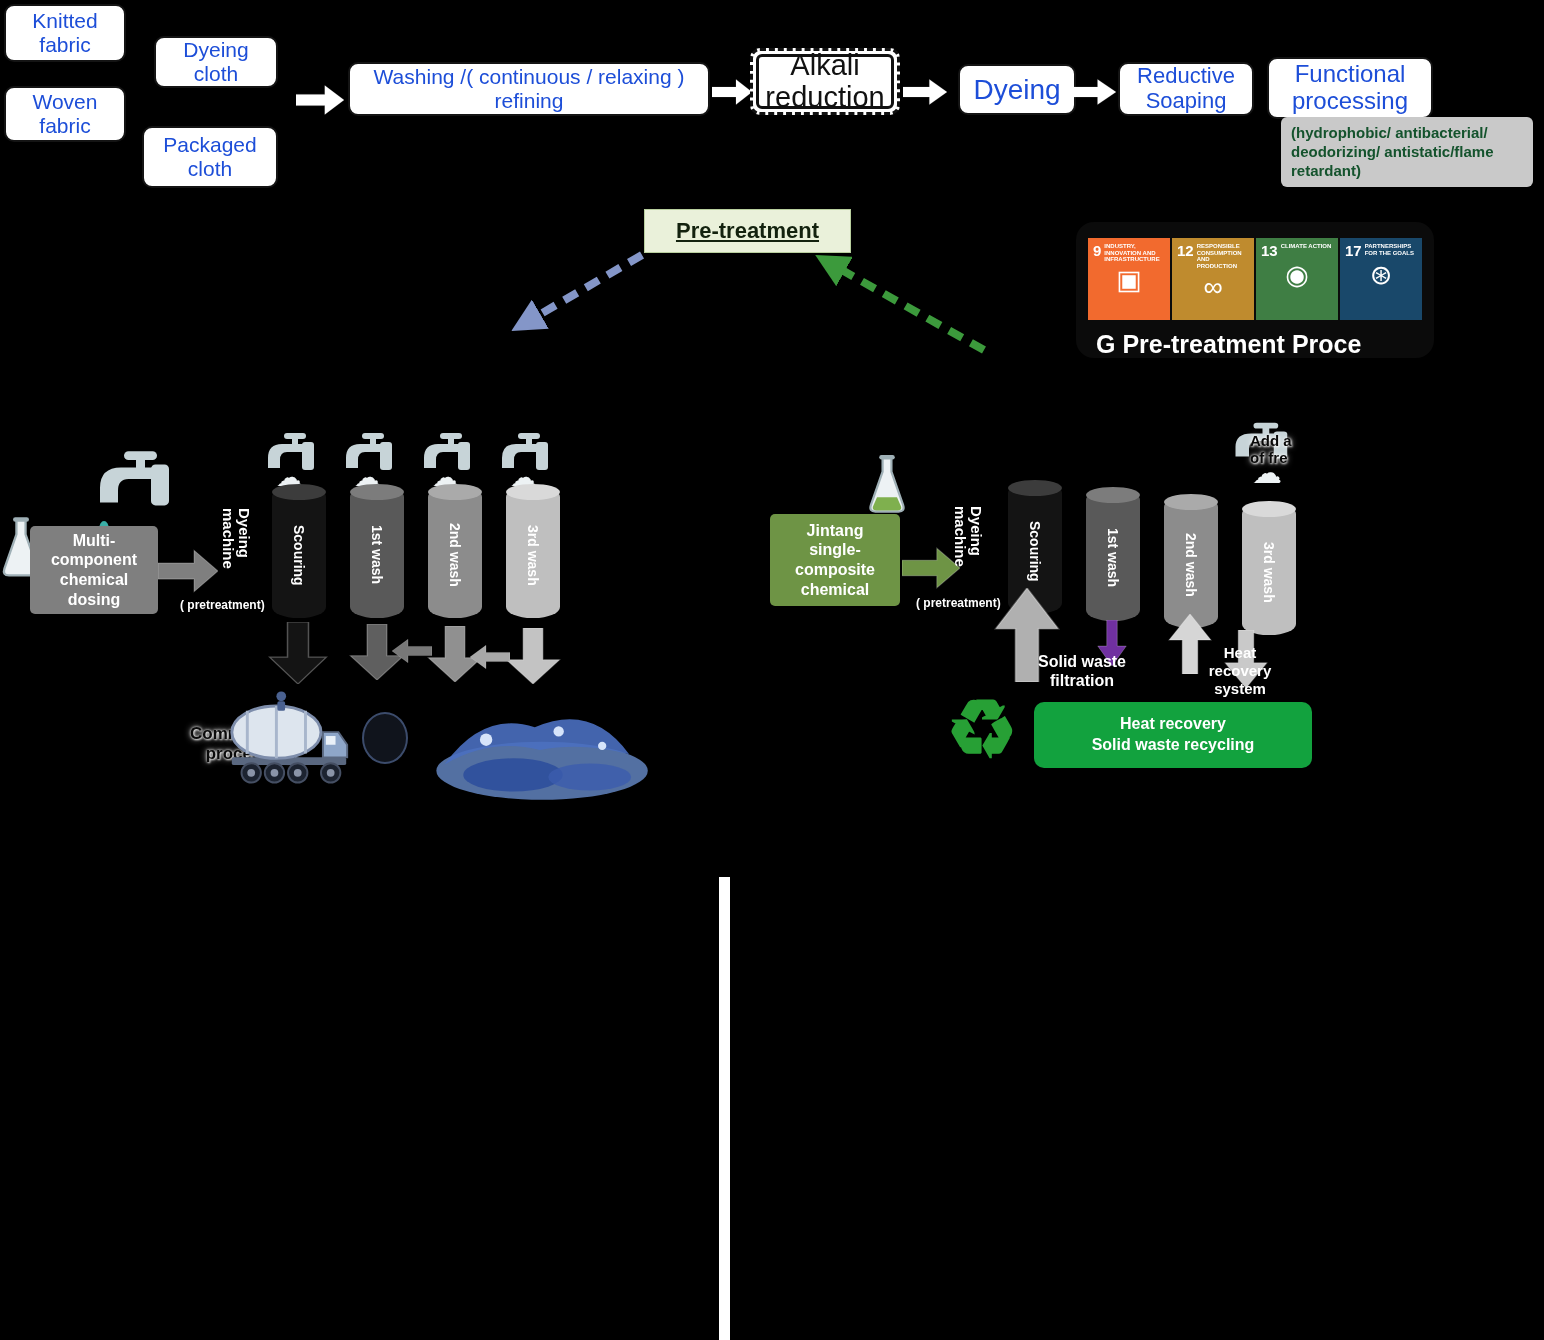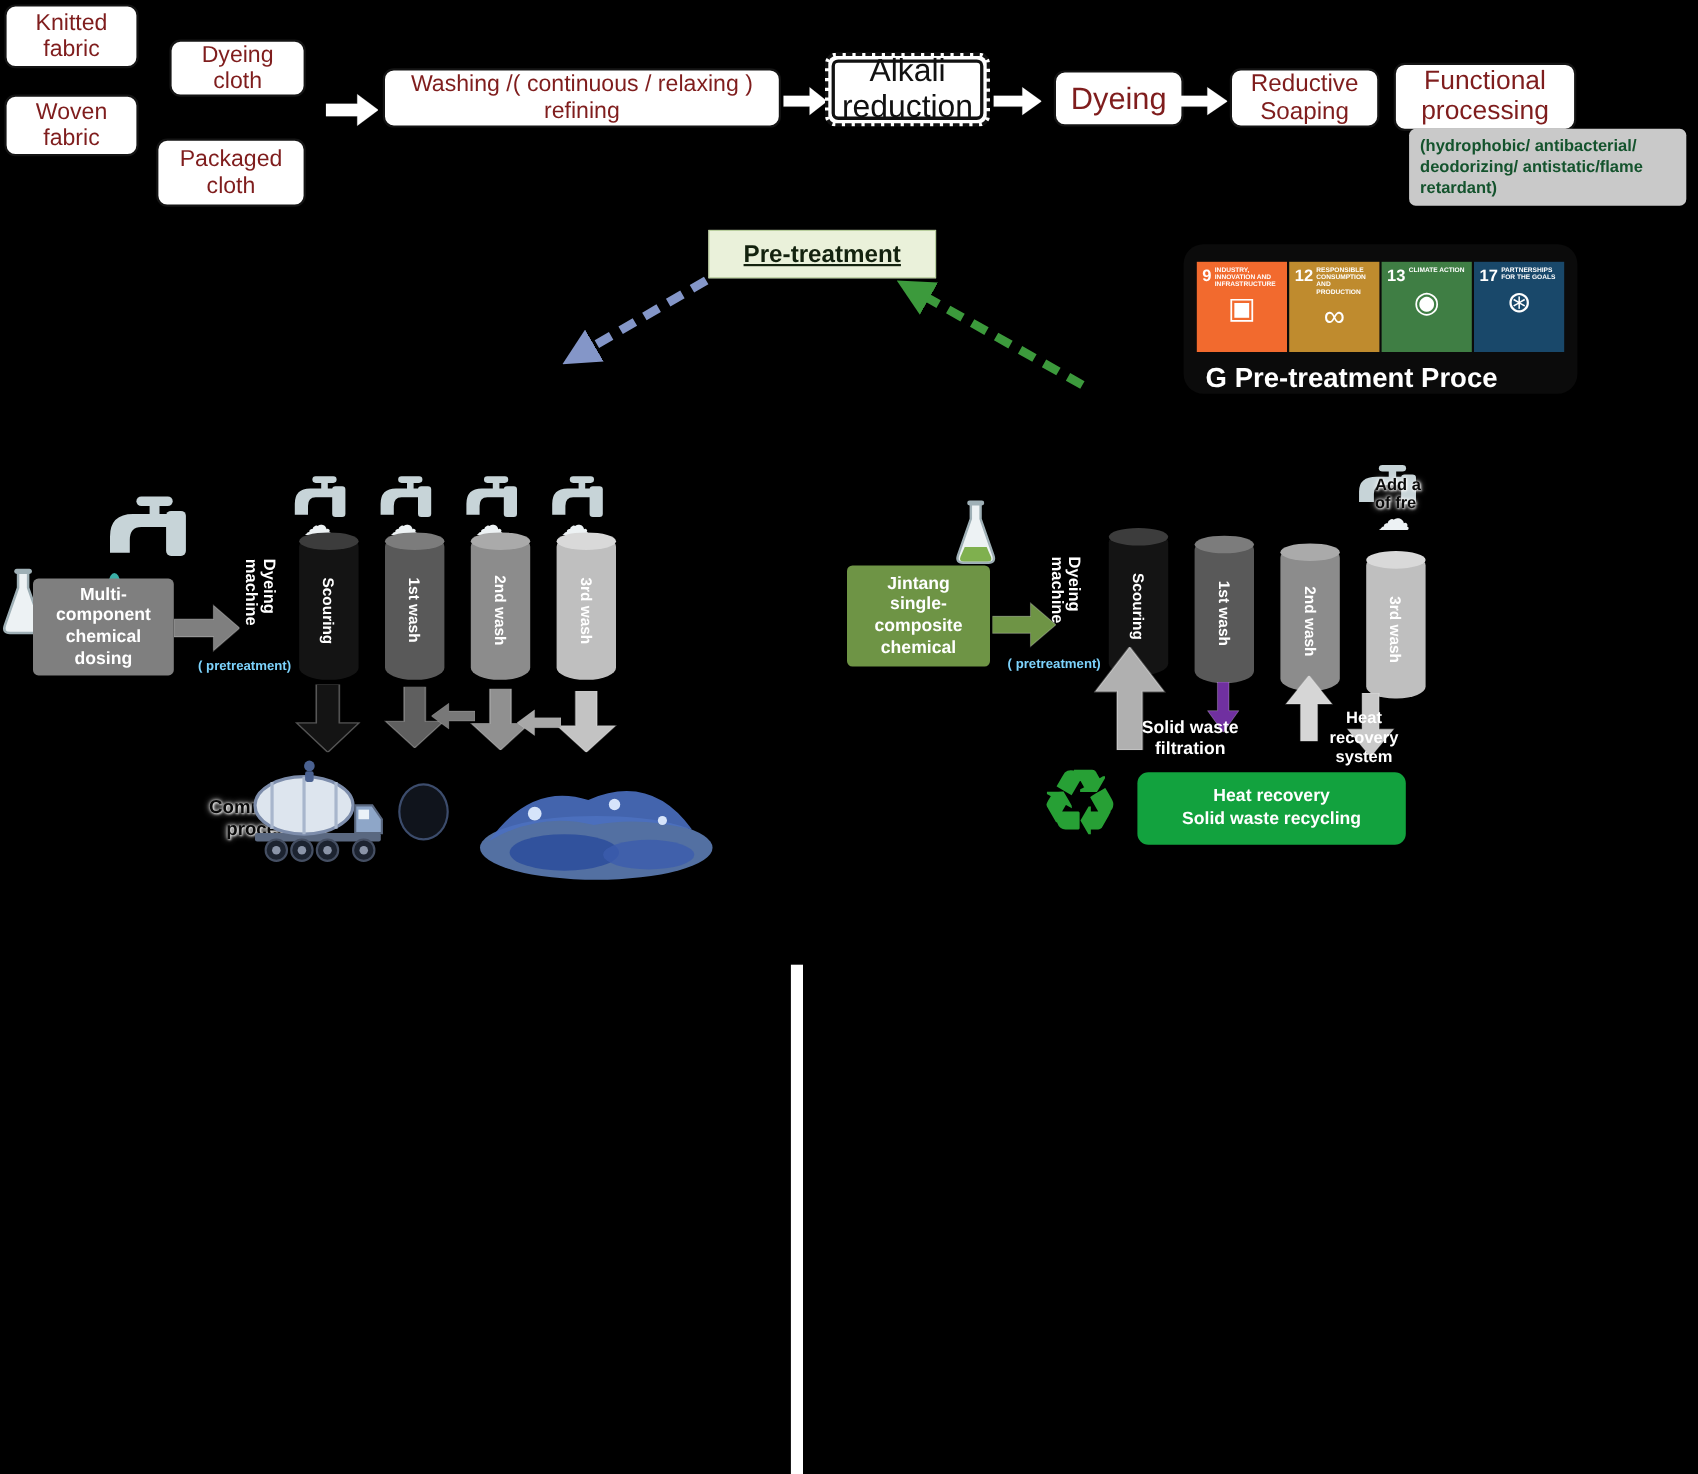--- a/index.html
+++ b/index.html
@@ -4,21 +4,21 @@
 <style>
   html,body{margin:0;padding:0;}
   body{
     width:1544px;height:1340px;position:relative;overflow:hidden;
     background:#000;font-family:"Liberation Sans",sans-serif;
   }
   .abs{position:absolute;}
   .pre{white-space:pre-line;}
   
   .fbox{
-    position:absolute;background:#fff;border:2px solid #141414;color:#7f1d1d;
+    position:absolute;background:#fff;border:2px solid #141414;color:#1d4ed8;
     display:flex;align-items:center;justify-content:center;text-align:center;
     line-height:1.12;font-size:20px;box-sizing:border-box;padding:2px 5px;border-radius:10px;
   }
   
   .alkali{position:absolute;background:#fff;border:3px dashed #111;border-radius:10px;padding:3px;box-sizing:border-box;}
   .alkali-in{width:100%;height:100%;border:3px solid #111;border-radius:6px;display:flex;align-items:center;
     justify-content:center;text-align:center;font-size:29px;color:#111;box-sizing:border-box;line-height:1.1;font-weight:400;}
   .notebox{position:absolute;background:#c9c9c9;border-radius:6px;font-weight:bold;font-size:15px;line-height:1.25;
     color:#14532d;padding:7px 10px;box-sizing:border-box;text-align:left;}
   .pretreat{position:absolute;background:#eaf1da;border:1px solid #b9cf9e;display:flex;align-items:center;
@@ -28,21 +28,21 @@
   .sdg-sq{position:absolute;top:16px;width:82px;height:82px;box-sizing:border-box;padding:5px;}
   .sdg-head{display:flex;gap:3px;align-items:flex-start;}
   .sdg-num{font-size:15px;font-weight:bold;color:#fff;line-height:1;}
   .sdg-title{font-size:6px;font-weight:bold;color:#fff;line-height:1.12;text-transform:uppercase;}
   .sdg-icon{text-align:center;font-size:27px;color:#fff;margin-top:4px;line-height:1;}
   .sdg-caption{position:absolute;color:#fff;font-weight:bold;font-size:25px;white-space:nowrap;}
   
   .chembox{position:absolute;border-radius:5px;color:#fff;font-weight:bold;font-size:16px;line-height:1.22;
     display:flex;align-items:center;justify-content:center;text-align:center;box-sizing:border-box;}
   .vtext{position:absolute;writing-mode:vertical-rl;color:#fff;font-weight:bold;font-size:15px;line-height:16px;}
-  .mnote{position:absolute;color:#7dd3fc;font-weight:bold;font-size:12px;white-space:nowrap;}
+  .mnote{position:absolute;color:#ffffff;font-weight:bold;font-size:12px;white-space:nowrap;}
   .tank{position:absolute;width:54px;height:126px;background:var(--c);
     border-radius:5px 5px 26px 26px/5px 5px 11px 11px;}
   .tank::before{content:"";position:absolute;left:0;top:-8px;width:100%;height:16px;border-radius:50%;background:var(--ct);}
   .tlabel{position:absolute;left:0;top:0;width:100%;height:100%;display:flex;align-items:center;justify-content:center;
     writing-mode:vertical-rl;color:#fff;font-weight:bold;font-size:14px;white-space:nowrap;}
   .glow{position:absolute;color:#0a0a0a;font-weight:bold;
     text-shadow:0 0 3px #fff,0 0 6px rgba(255,255,255,.85),1px 1px 2px rgba(255,255,255,.7);}
   .wtext{position:absolute;color:#fff;font-weight:bold;text-align:center;line-height:1.2;}
   .banner{position:absolute;background:#12a23e;border-radius:10px;color:#fff;font-weight:bold;font-size:16px;
     display:flex;align-items:center;justify-content:center;text-align:center;line-height:1.3;}
@@ -328,16 +328,16 @@
     <use href="#sym-arrow-down"></use>
   </svg>
 
 <div class="wtext pre" style="left:1018px;top:652px;width:128px;font-size:16px">Solid waste
 filtration</div>
 <div class="wtext pre" style="left:1180px;top:644px;width:120px;font-size:15px">Heat
 recovery
 system</div>
 
 <span class="abs" style="left:946px;top:690px;font-size:80px;line-height:1;color:#27a035;font-weight:bold">♻</span>
-<div class="banner pre" style="left:1034px;top:702px;width:244px;height:66px">Heat recovery
+<div class="banner pre" style="left:1034px;top:702px;width:278px;height:66px">Heat recovery
 Solid waste recycling</div>
 
 <div class="divider" style="left:719px;top:877px;width:11px;height:463px"></div>
 
 </body></html>

